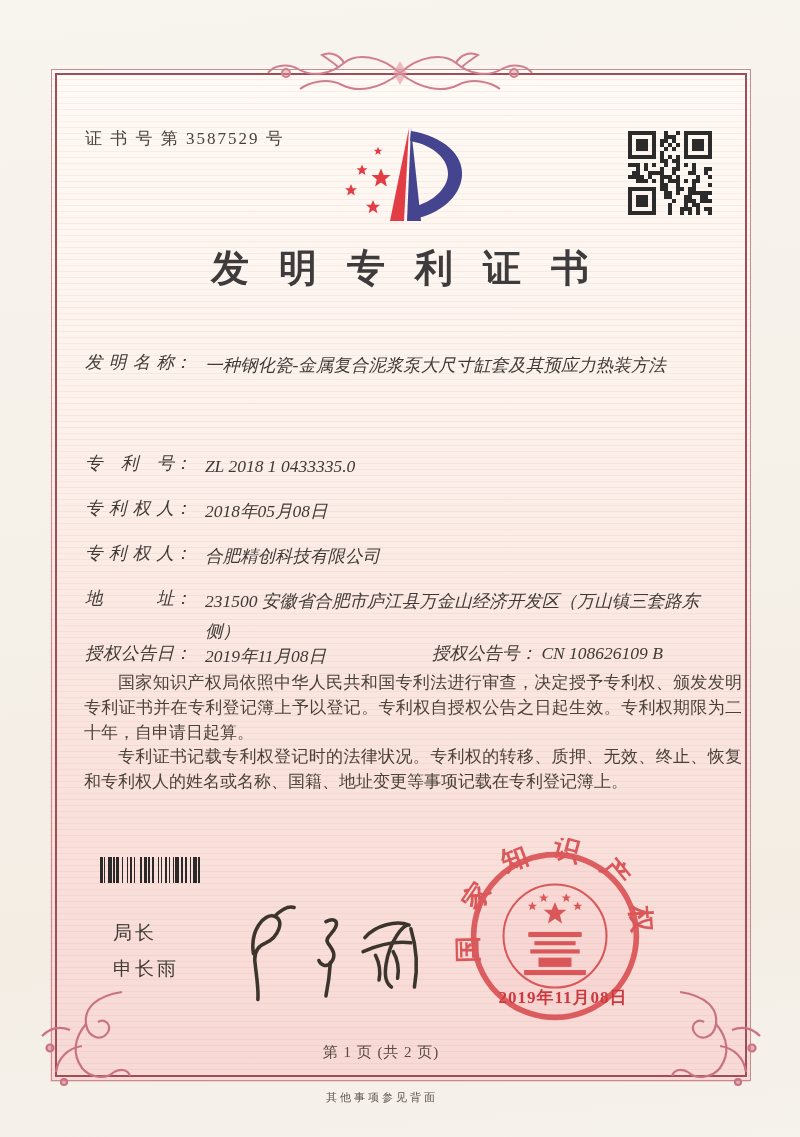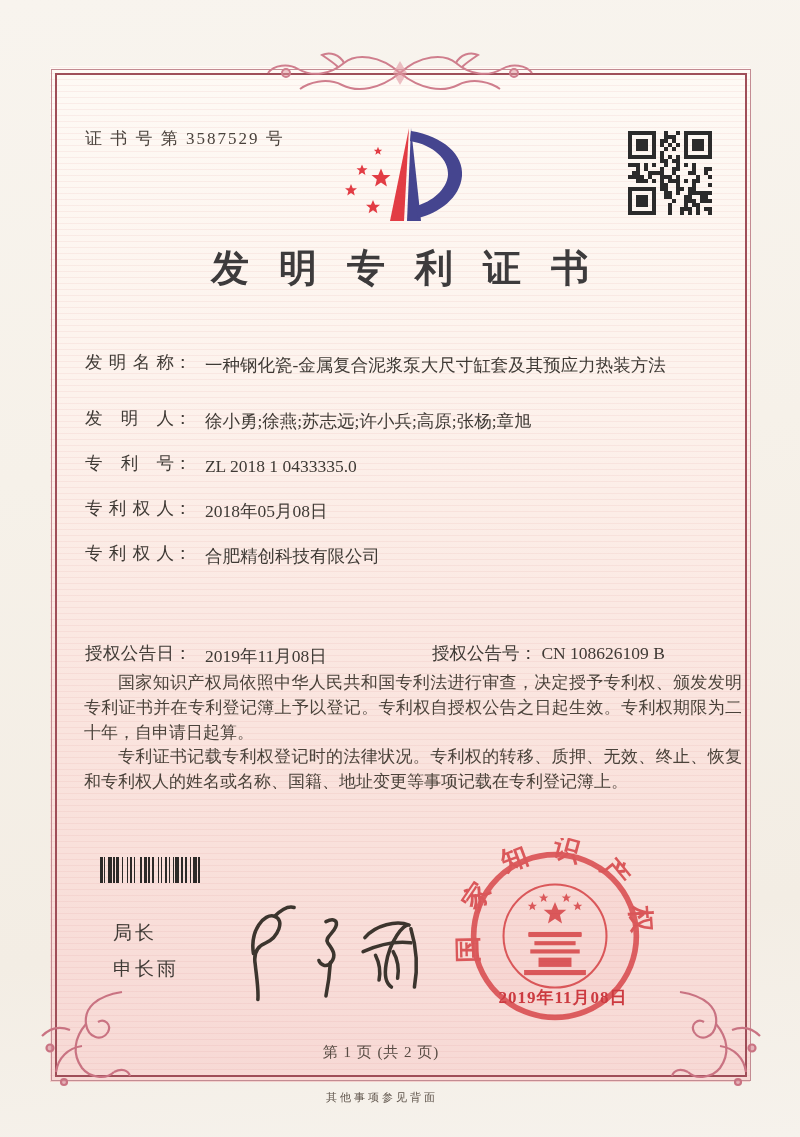--- a/index.html
+++ b/index.html
@@ -11,21 +11,21 @@
         background:linear-gradient(180deg,#fefaf5 0%,#fdf3ed 30%,#fae4de 65%,#f7d9d5 100%);}
   .paper-tint::after{content:"";position:absolute;inset:0;
         background:repeating-linear-gradient(0deg,rgba(213,125,125,.10) 0 1px,rgba(213,125,125,0) 1px 6px);}
   .frame{position:absolute;left:55px;top:73px;width:688px;height:1000px;
         border:2px solid #9f4e58;outline:1px solid #c38b92;outline-offset:3px;}
   .cert-no{position:absolute;left:85px;top:127px;font-size:17px;color:#4a423c;letter-spacing:2px;}
   .logo{position:absolute;left:328px;top:118px;}
   .qr{position:absolute;left:628px;top:131px;width:84px;height:84px;}
   .title{position:absolute;left:0;top:243px;width:800px;margin:0;text-align:center;
         font-size:38px;font-weight:700;color:#3d3b3c;letter-spacing:30px;text-indent:30px;}
-  .row{position:absolute;left:85px;font-size:17.5px;color:#3f3a35;}
+  .row{position:absolute;left:85px;font-size:17.5px;color:#3f3a35;font-style:italic;}
   .f-label{display:inline-block;width:89px;text-align:justify;text-align-last:justify;vertical-align:top;}
   .f-colon{vertical-align:top;}
   .f-value{display:inline-block;margin-left:9px;vertical-align:top;line-height:30px;max-width:510px;}
   .row-grant .g2{position:absolute;left:347px;top:0;white-space:nowrap;text-align:center;}
   .para{position:absolute;left:84px;width:658px;margin:0;text-align:justify;text-indent:2em;
         font-size:17px;line-height:25px;color:#4a423a;}
   .barcode{position:absolute;left:100px;top:857px;width:200px;height:26px;display:flex;align-items:stretch;}
   .barcode span{display:block;background:#2c2a28;}
   .director-title{position:absolute;left:113px;top:920px;font-size:19px;color:#3f3a35;letter-spacing:3px;}
   .director-name{position:absolute;left:113px;top:956px;font-size:19px;color:#3f3a35;letter-spacing:3px;}
@@ -330,35 +330,35 @@
       <rect x="68" y="80" width="4" height="4" fill="#2b2b2b"></rect>
       <rect x="80" y="80" width="4" height="4" fill="#2b2b2b"></rect>
     </svg>
 
   <h1 class="title">发明专利证书</h1>
 
   <div class="row" style="top:350px">
     <span class="f-label">发明名称</span><span class="f-colon">：</span>
     <span class="f-value">一种钢化瓷-金属复合泥浆泵大尺寸缸套及其预应力热装方法</span>
   </div>
-  <div class="row" style="top:406px">
-    <span class="f-label">发明人</span><span class="f-colon">：</span>
-    <span class="f-value">徐小勇;徐燕;苏志远;许小兵;高原;张杨;章旭</span>
-  </div>
   <div class="row" style="top:451px">
     <span class="f-label">专利号</span><span class="f-colon">：</span>
     <span class="f-value">ZL 2018 1 0433335.0</span>
   </div>
   <div class="row" style="top:496px">
     <span class="f-label">专利权人</span><span class="f-colon">：</span>
     <span class="f-value">2018年05月08日</span>
   </div>
   <div class="row" style="top:541px">
     <span class="f-label">专利权人</span><span class="f-colon">：</span>
     <span class="f-value">合肥精创科技有限公司</span>
+  </div>
+  <div class="row" style="top:586px">
+    <span class="f-label">地址</span><span class="f-colon">：</span>
+    <span class="f-value">231500 安徽省合肥市庐江县万金山经济开发区（万山镇三套路东侧）</span>
   </div>
   <div class="row row-grant" style="top:641px">
     <span class="f-label">授权公告日</span><span class="f-colon">：</span>
     <span class="f-value">2019年11月08日</span>
     <span class="g2">
       <span>授权公告号</span><span>：</span>
       <span>CN 108626109 B</span>
     </span>
   </div>
 

